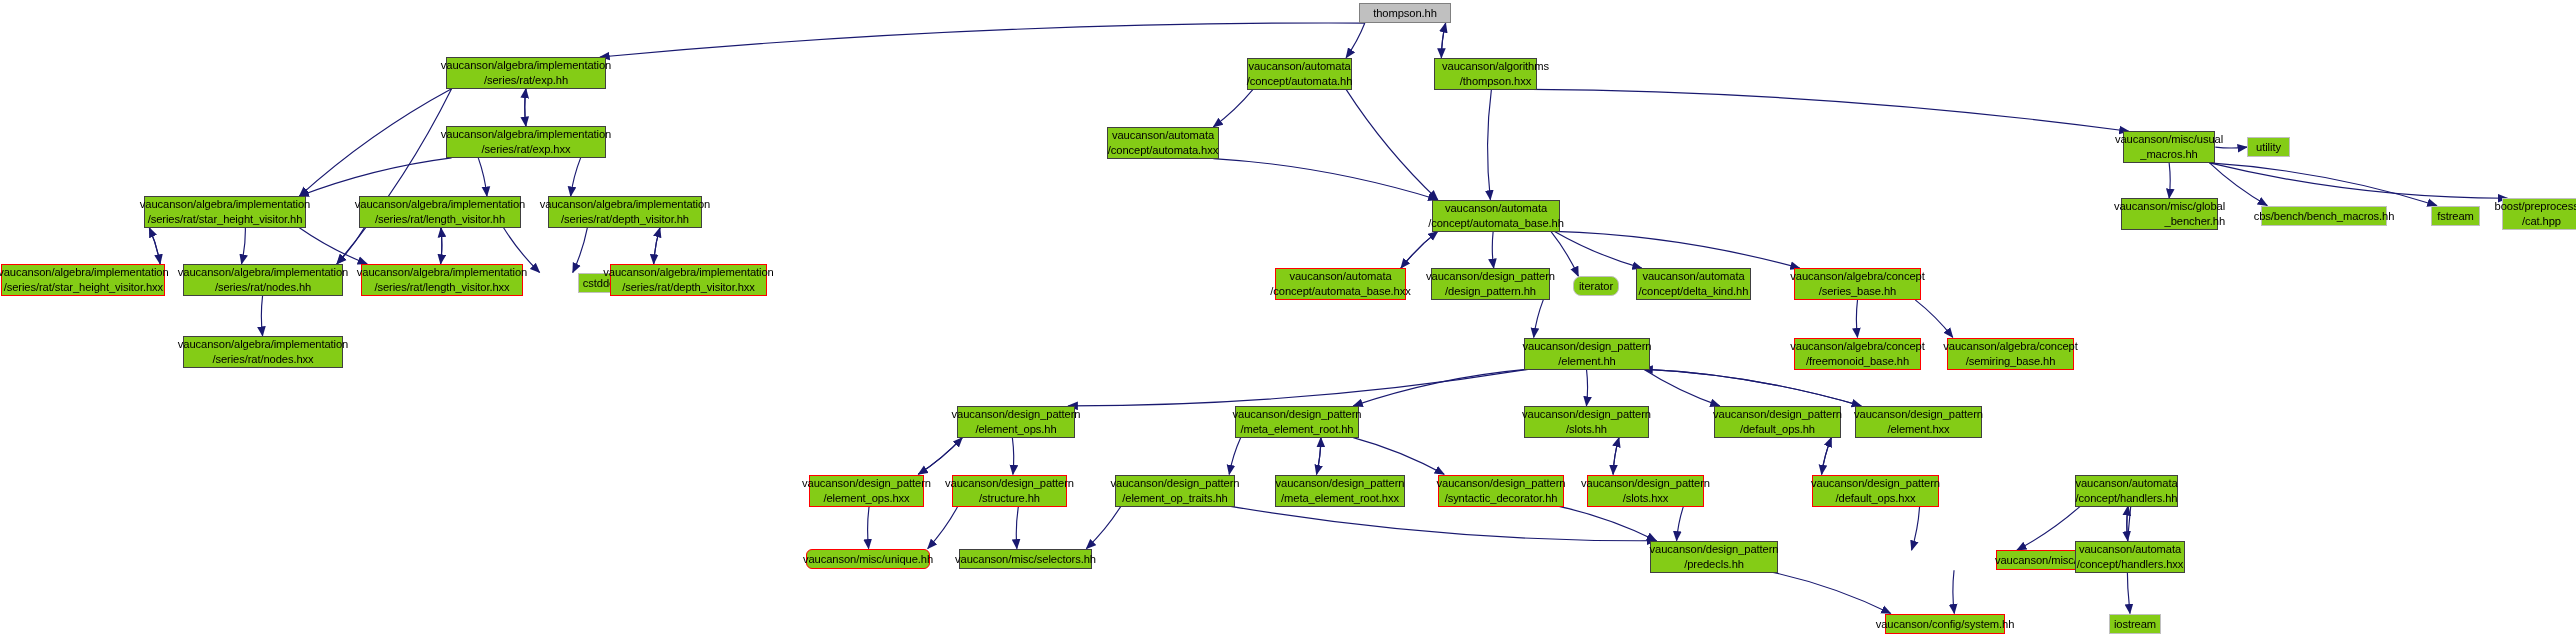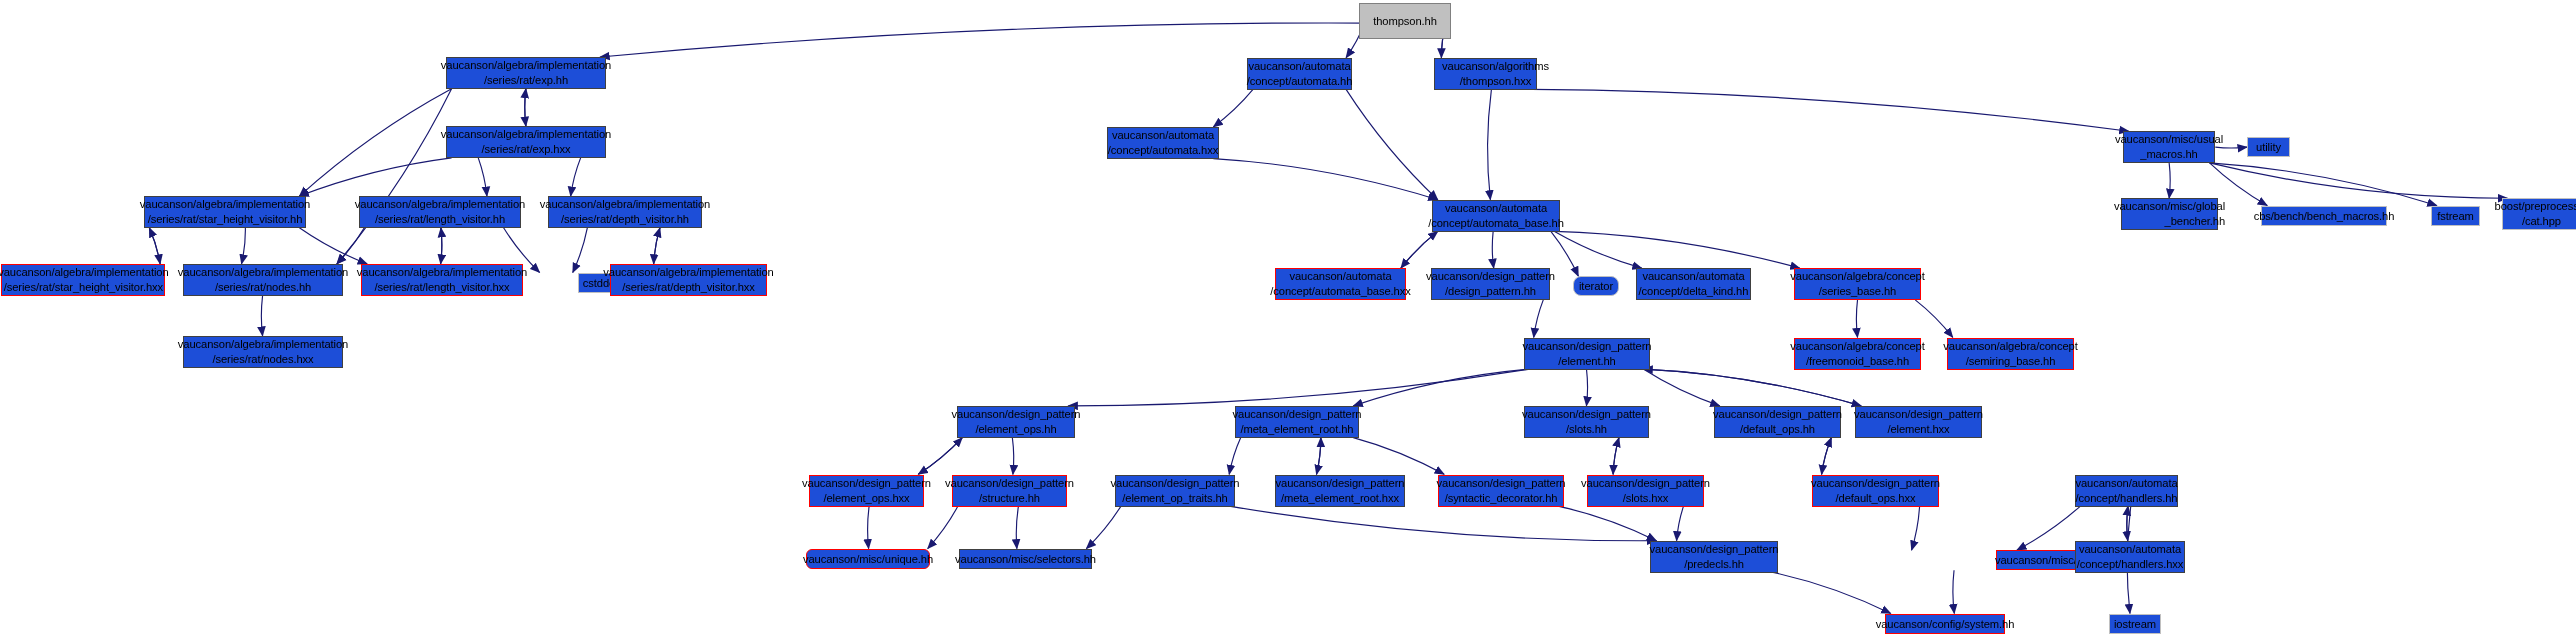--- a/index.html
+++ b/index.html
@@ -15,21 +15,21 @@
   .node{
     position:absolute;
     box-sizing:border-box;
     display:flex;
     align-items:center;
     justify-content:center;
     text-align:center;
     font-size:11.2px;
     line-height:1.30;
     color:#000000;
-    background:#1d4ed8;
+    background:#84cc16;
     border:0.7px solid #404040;
     white-space:pre-line;
     letter-spacing:-0.1px;
     z-index:5;
   }
   .node.red{border:0.7px solid #ff0000;}
   .node.grey{border:0.7px solid #c0c0c0;}
   .node.root{background:#c0c0c0;border:0.7px solid #808080;}
 </style>
 </head>
@@ -111,21 +111,21 @@
         <path d="M2949.525,750 Q2946.87,725.973 2949.975,702" marker-end="url(#ah)"></path>
         <path d="M2953.825,702 Q2944.31,776.431 2952.675,851" marker-end="url(#ah)"></path>
         <path d="M2884,702 Q2843.66,737.78 2796,763" marker-end="url(#ah)"></path>
         <path d="M3071,204 Q3093,206.64 3115,204" marker-end="url(#ah)"></path>
         <path d="M3007,226 Q3009.94,250.5 3007,275" marker-end="url(#ah)"></path>
         <path d="M3063,226 Q3099.46,260.3 3143,285" marker-end="url(#ah)"></path>
         <path d="M3063,226 Q3224.04,236.6 3378,285" marker-end="url(#ah)"></path>
         <path d="M3063,226 Q3266.56,275.28 3476,275" marker-end="url(#ah)"></path>
       </g>
   </svg>
-<div class="node root" style="left: 1359px; top: 2.9px; width: 92px; height: 36px;">thompson.hh</div>
+<div class="node root" style="left: 1359px; top: 2.9px; width: 92px; height: 20px;">thompson.hh</div>
     <div class="node" style="left: 446px; top: 57px; width: 160px; height: 32px;">vaucanson/algebra/implementation
 /series/rat/exp.hh</div>
     <div class="node" style="left: 1247px; top: 58px; width: 105px; height: 32px;">vaucanson/automata
 /concept/automata.hh</div>
     <div class="node" style="left: 1434px; top: 58px; width: 103px; height: 32px; padding-left: 20px;">vaucanson/algorithms
 /thompson.hxx</div>
     <div class="node" style="left: 446px; top: 126px; width: 160px; height: 32px;">vaucanson/algebra/implementation
 /series/rat/exp.hxx</div>
     <div class="node" style="left: 1107px; top: 127px; width: 112px; height: 32px;">vaucanson/automata
 /concept/automata.hxx</div>

